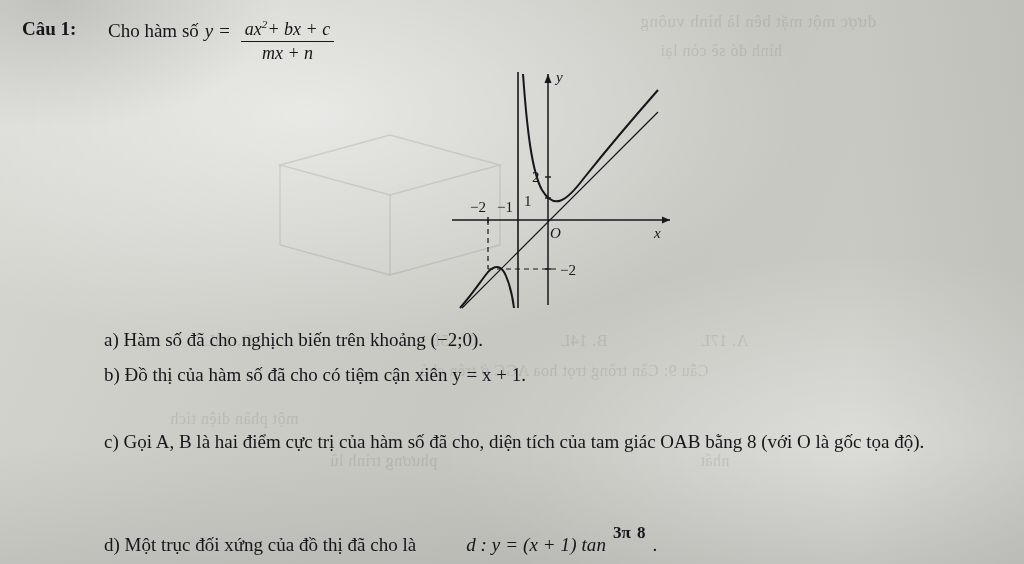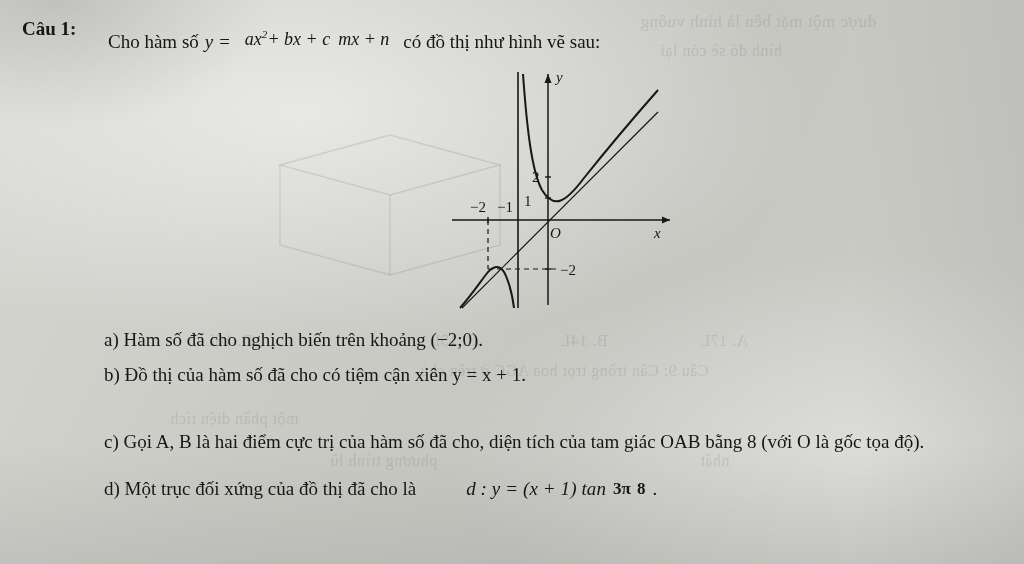--- a/index.html
+++ b/index.html
@@ -62,32 +62,32 @@
   .q-head {
     position: absolute;
     left: 22px;
     top: 18px;
     font-weight: bold;
     font-size: 19px;
   }
   .q-text {
     position: absolute;
     left: 108px;
-    top: 30px;
+    top: 20px;
     font-size: 19px;
     display: flex;
-    align-items: flex-end;
+    align-items: flex-start;
     gap: 6px;
     white-space: nowrap;
   }
   .italic { font-style: italic; }
 
   .frac {
     display: inline-flex;
-    flex-direction: row;
+    flex-direction: column;
     align-items: center;
     vertical-align: middle;
     margin: 0 4px;
     position: relative;
     top: -2px;
   }
   .frac .num, .frac .den {
     font-style: italic;
     font-size: 18px;
     padding: 0 4px;
@@ -115,21 +115,21 @@
 
   
   .stmt {
     position: absolute;
     font-size: 19px;
     line-height: 1.5;
   }
   #stmt-a { left: 104px; top: 326px; }
   #stmt-b { left: 104px; top: 361px; }
   #stmt-c { left: 104px; top: 409px; width: 910px; margin-top: 19px; }
-  #stmt-d { left: 104px; top: 464px; display: flex; align-items: center; gap: 2px; }
+  #stmt-d { left: 104px; top: 508px; display: flex; align-items: flex-end; gap: 2px; }
 
   .fracsm {
     display: inline-flex;
     align-items: center;
     vertical-align: middle;
     margin: 15px 2px;
     position: relative;
     top: -1px;
     font-weight: bold;
   }
@@ -177,21 +177,20 @@
   <div class="q-head">Câu 1:</div>
 
   <div class="q-text">
     <span>Cho hàm số</span>
     <span class="italic">y =</span>
     <span class="frac">
       <span class="num"><span>ax</span><sup class="exp">2</sup><span>+ bx + c</span></span>
       <span class="bar"></span>
       <span class="den">mx + n</span>
     </span>
-    <span>có đồ thị như hình vẽ sau:</span>
   </div>
 
   <svg id="graph" viewBox="0 0 330 255">
     <g stroke="#15171b" fill="none" stroke-width="1.5">
 
       <line x1="82" y1="160" x2="300" y2="160"></line>
       <polygon points="300,160 292,156.5 292,163.5" fill="#15171b" stroke="none"></polygon>
 
       <line x1="178" y1="245" x2="178" y2="14"></line>
       <polygon points="178,14 174.5,23 181.5,23" fill="#15171b" stroke="none"></polygon>

